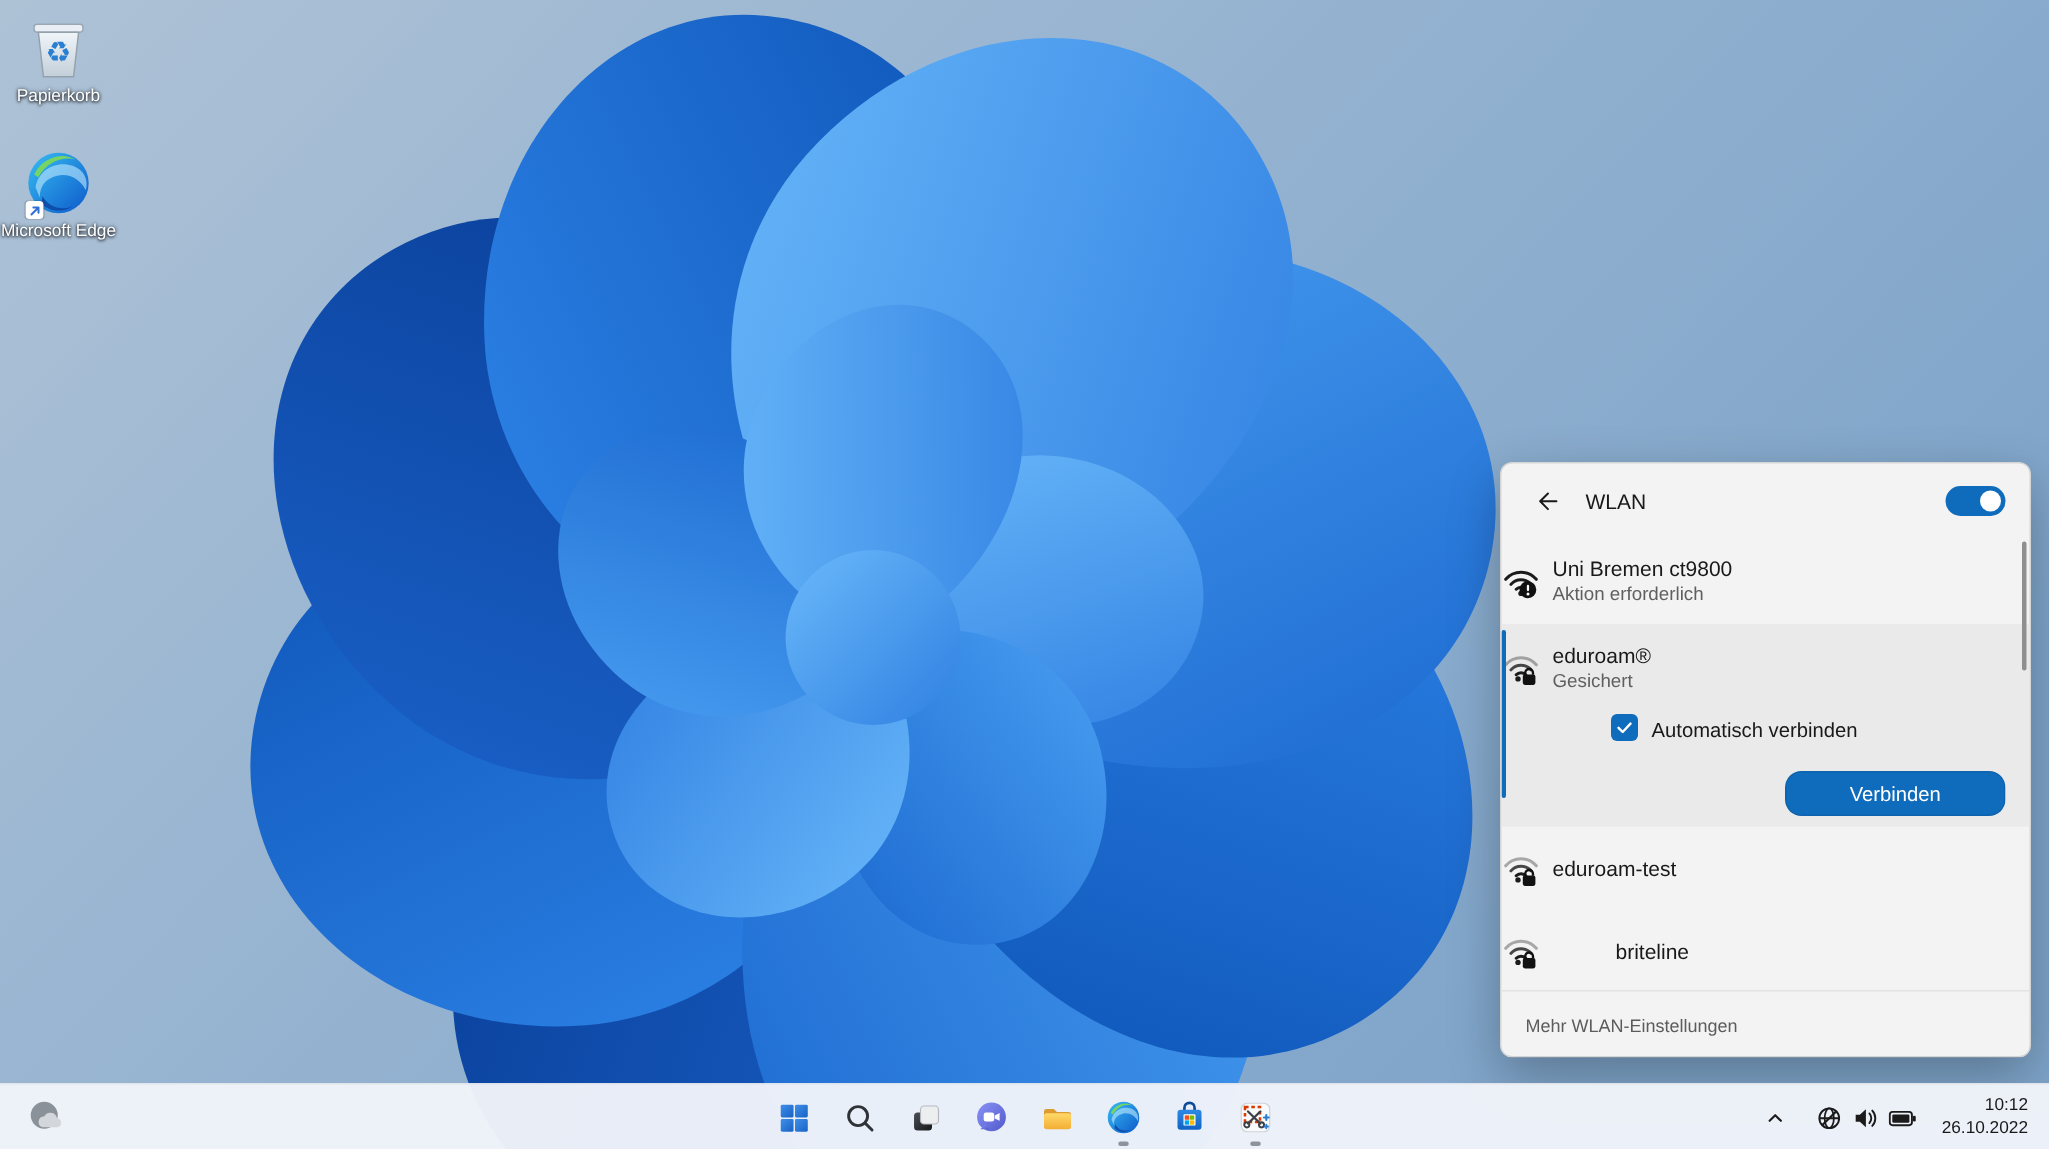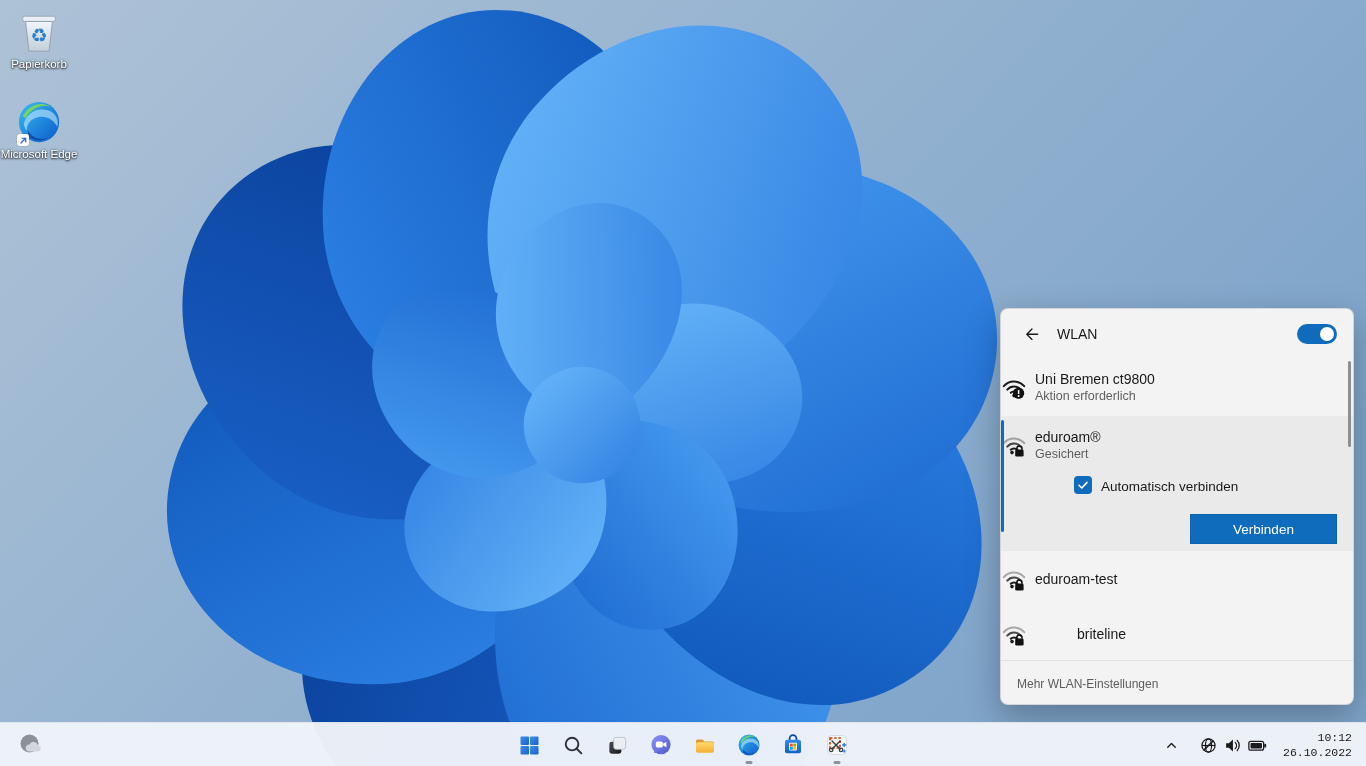--- a/index.html
+++ b/index.html
@@ -36,21 +36,21 @@
 
   #row-unibremen { position:absolute; left:0; top:50px; width:100%; height:57px; }
 
   .selected-block { position:absolute; left:0; top:107px; width:100%; height:135px; background:#eaeaea; }
   .sel-indicator { position:absolute; left:0; top:4px; width:3px; height:112px; border-radius:2px; background:#0f6cbd; }
   .selected-block .net-row { height:52px; padding-top:6px; }
   .chk-row { position:absolute; left:32px; top:60px; display:flex; align-items:flex-end; cursor:pointer;padding-left:41px; }
   .chk-box { width:18px; height:18px; border-radius:4px; background:#0f6cbd; display:flex; align-items:center; justify-content:center; }
   .chk-label { margin-left:9px; font-size:13.5px; color:#191919; }
   .connect-btn { position:absolute; right:16px; top:98px; width:147px; height:30px; background:#0f6cbd; color:#fff;
-    border:1px solid rgba(0,0,0,.08); border-radius:0; font-size:13.5px; font-family:"Liberation Sans",sans-serif; cursor:pointer; }
+    border:1px solid rgba(0,0,0,.08); border-radius:11px; font-size:13.5px; font-family:"Liberation Sans",sans-serif; cursor:pointer; }
 
   #row-eduroamtest { position:absolute; left:0; top:242px; width:100%; height:55px; }
   #row-briteline  { position:absolute; left:0; top:297px; width:100%; height:55px;gap:42px; }
 
   .wp-footer { position:absolute; left:0; top:351px; width:100%; height:46px; border-top:1px solid #e2e2e2;
     display:flex; align-items:center; padding-left:16px; }
   .wp-footer span { font-size:12px; color:#5c5c5c; cursor:pointer;text-align:right; }
 
   .scroll-thumb { position:absolute; left:347px; top:52px; width:2.5px; height:86px; background:#8f8f8f; border-radius:2px; cursor:pointer; }
 
@@ -62,21 +62,21 @@
     border-top:1px solid rgba(0,0,0,.05); }
   .tb-center { position:absolute; left:50%; top:0; transform:translateX(-50%); height:44px; display:flex; align-items:center; }
   .tb-btn { width:40px; height:40px; margin:0 2px; border-radius:5px; display:flex; align-items:center; justify-content:center;
     position:relative; cursor:pointer; }
   .run-dot { position:absolute; bottom:1px; left:50%; transform:translateX(-50%); width:7px; height:3px; border-radius:2px; background:#8e939b; }
   .widgets-btn { position:absolute; left:14px; top:7px; width:34px; height:30px; display:flex; align-items:center; justify-content:center;
     border-radius:5px; cursor:pointer; }
   .tray { position:absolute; right:8px; top:0; height:44px; display:flex; align-items:center; }
   .tray-chevron { width:28px; height:28px; display:flex; align-items:center; justify-content:center; border-radius:4px; cursor:pointer; }
   .tray-pill { margin-left:6px; height:30px; display:flex; align-items:center; gap:7px; padding:0 8px; border-radius:5px; cursor:pointer; }
-  .tray-clock { margin-left:8px; text-align:right; font-size:11.5px; line-height:15px; color:#191919; cursor:pointer; padding-right:6px;font-family:Liberation Mono, monospace; }
+  .tray-clock { margin-left:8px; text-align:right; font-size:11.5px; line-height:15px; color:#191919; cursor:pointer; padding-right:6px; }
 </style>
 </head>
 <body>
 
 <svg width="0" height="0" style="position:absolute">
   <defs>
     <linearGradient id="bgGrad" x1="0" y1="0" x2="1" y2="0.55">
       <stop offset="0" stop-color="#aec2d6"></stop>
         <stop offset="0.45" stop-color="#97b4d1"></stop>
         <stop offset="1" stop-color="#7ea4c9"></stop>

